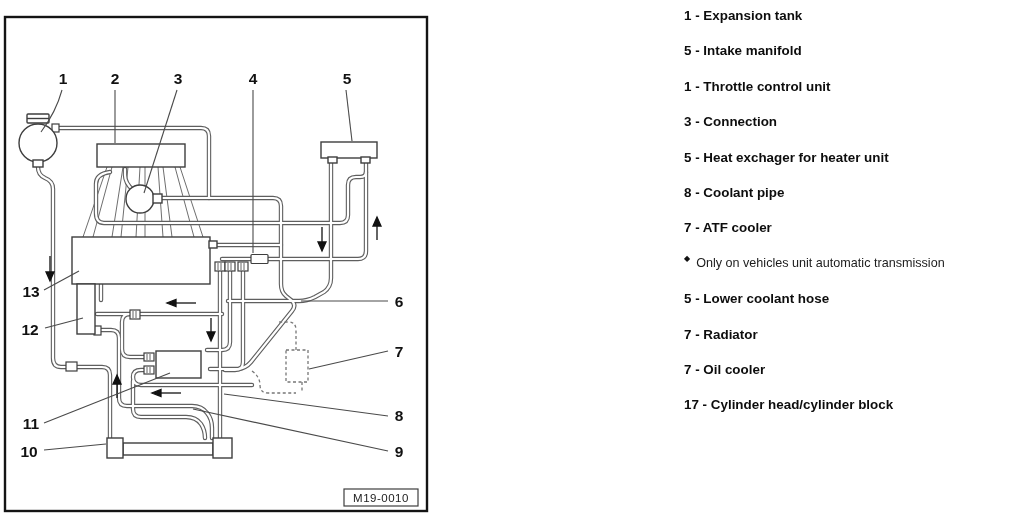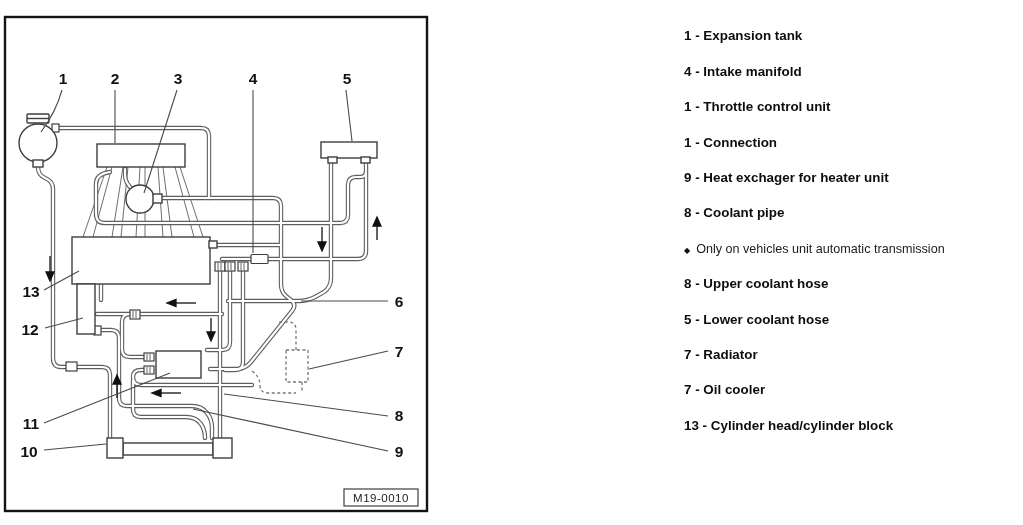--- a/index.html
+++ b/index.html
@@ -11,21 +11,21 @@
   }
   .diagram-wrap{position:absolute;left:0;top:0;width:440px;height:525px;}
   svg text{font-family:"Liberation Sans",sans-serif;}
   .callout{font-size:15.5px;font-weight:bold;fill:#111;}
   .figcode{font-size:11.5px;font-weight:normal;fill:#222;letter-spacing:0.5px;}
 
   .legend{
     position:absolute;left:684px;top:8px;width:335px;
   }
   .legend-row{
-    height:35.42px;display:flex;align-items:flex-end;
+    height:35.42px;display:flex;align-items:flex-start;
     font-size:13.4px;font-weight:bold;color:#0d0d0d;
     white-space:nowrap;
   }
   .legend-row.note{
     font-size:12.6px;font-weight:normal;color:#1c1c1c;
   }
   .note-bullet{
     font-size:8px;margin-right:6px;line-height:1;position:relative;top:-1px;color:#111;
   }
 </style>
@@ -219,46 +219,46 @@
     <text class="figcode" x="381" y="501.5" text-anchor="middle">M19-0010</text>
   </g>
 </svg>
 </div>
 
 <div class="legend">
   <div class="legend-row">
       <span>1 - Expansion tank</span>
     </div>
   <div class="legend-row">
-      <span>4 - Intake manifold</span>
+      <span>5 - Intake manifold</span>
     </div>
   <div class="legend-row">
       <span>1 - Throttle control unit</span>
     </div>
   <div class="legend-row">
-      <span>1 - Connection</span>
-    </div>
-  <div class="legend-row">
-      <span>9 - Heat exchager for heater unit</span>
+      <span>3 - Connection</span>
+    </div>
+  <div class="legend-row">
+      <span>5 - Heat exchager for heater unit</span>
     </div>
   <div class="legend-row">
       <span>8 - Coolant pipe</span>
+    </div>
+  <div class="legend-row">
+      <span>7 - ATF cooler</span>
     </div>
   <div class="legend-row note">
     <span class="note-bullet">◆</span>
     <span>Only on vehicles unit automatic transmission</span>
   </div>
   <div class="legend-row">
-      <span>8 - Upper coolant hose</span>
-    </div>
-  <div class="legend-row">
       <span>5 - Lower coolant hose</span>
     </div>
   <div class="legend-row">
       <span>7 - Radiator</span>
     </div>
   <div class="legend-row">
       <span>7 - Oil cooler</span>
     </div>
   <div class="legend-row">
-      <span>13 - Cylinder head/cylinder block</span>
+      <span>17 - Cylinder head/cylinder block</span>
     </div>
 </div>
 
 </body></html>

